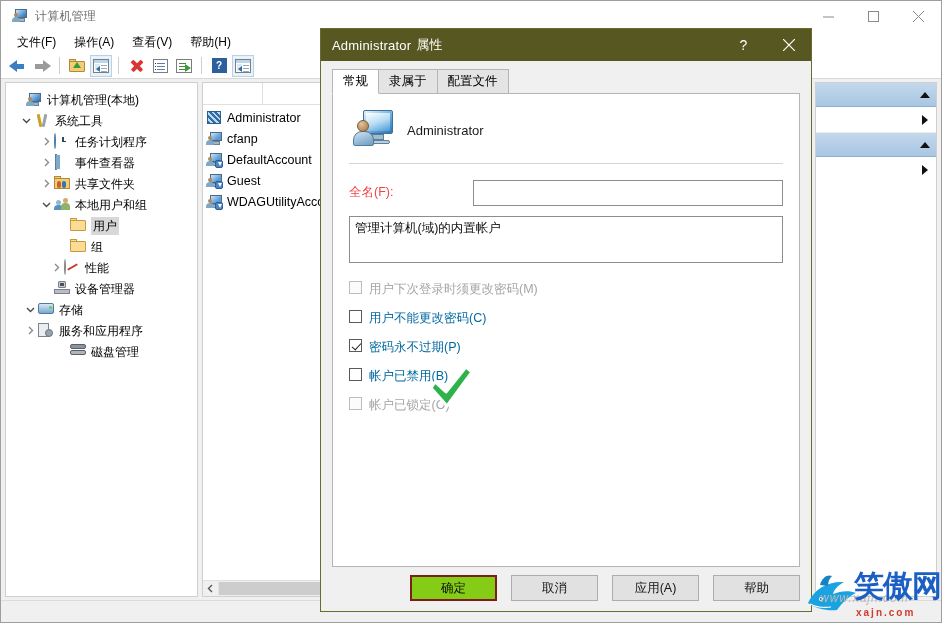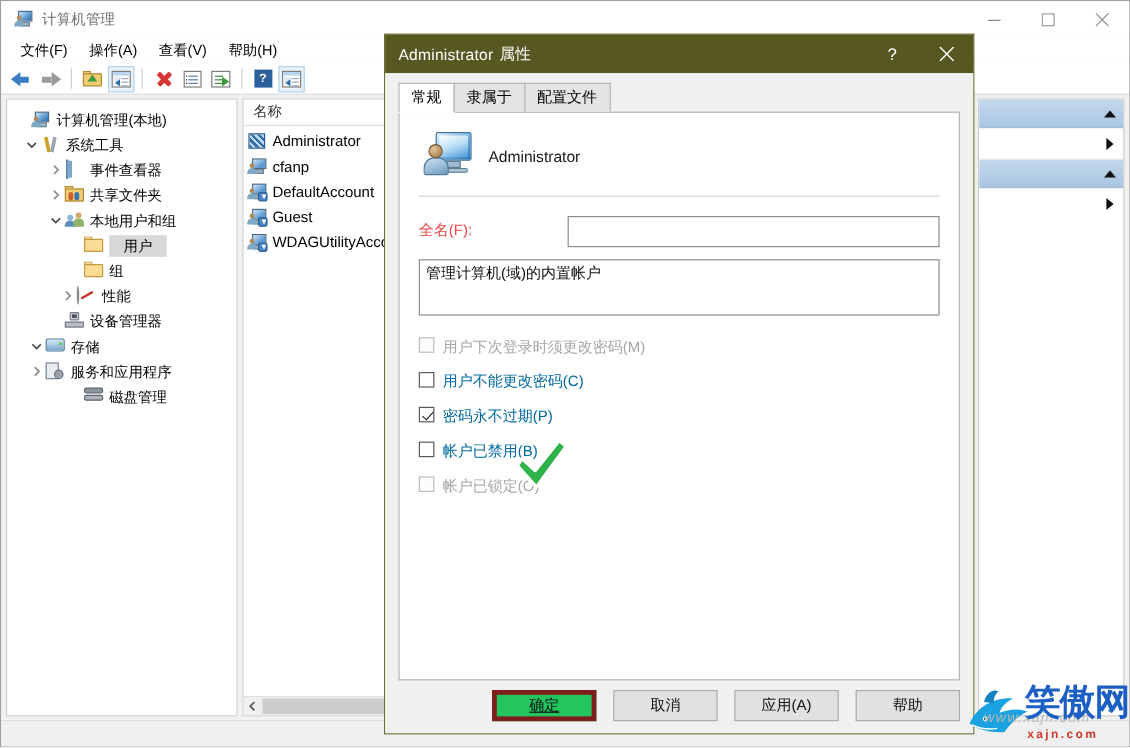--- a/index.html
+++ b/index.html
@@ -154,21 +154,21 @@
   .tree-pane { width: 193px; flex: 0 0 193px; margin: 3px 0 3px 4px; }
   .list-pane { flex: 1 1 auto; margin: 3px 0 3px 4px; }
   .actions-pane { width: 122px; flex: 0 0 122px; margin: 3px 4px 3px 4px; }
 
   
   .tree { padding: 6px 0 0 0; font-size: 12px; color: #000; }
   .tree-row {
     display: flex; align-items: center; height: 21px; padding-left: 4px;
     white-space: nowrap;
   }
-  .tree-row.selected .tree-label { background: #d8d8d8; padding: 1px 12px; }
+  .tree-row.selected .tree-label { background: #d8d8d8; padding: 1px 2px; }
   .twisty { width: 16px; height: 16px; display: flex; align-items:center; justify-content:center;
      color: #707070; font-size: 10px; flex: 0 0 16px; }
   .twisty svg { display:block; }
   .t-ico { width: 16px; height: 16px; margin-right: 5px; flex: 0 0 16px; position: relative; }
   .tree-label { line-height: 16px; }
 
   
   .ic-wrench { width:16px;height:16px;position:relative; }
   .ic-wrench .w1{position:absolute;left:4px;top:1px;width:3px;height:13px;background:#c9a227;transform:rotate(-12deg);border-radius:1px;}
   .ic-wrench .w2{position:absolute;left:9px;top:1px;width:3px;height:13px;background:#9aa3ab;transform:rotate(12deg);border-radius:1px;}
@@ -351,21 +351,21 @@
 
   .dlg-buttons {
     position: absolute; left: 11px; right: 11px; bottom: 10px;
     display: flex; justify-content: flex-end; gap: 14px;
   }
   .dbtn {
     width: 87px; height: 26px; background: #e1e1e1; border: 1px solid #adadad;
     font-size: 12.5px; color: #111; display: flex; align-items:center; justify-content:center;
     font-family: inherit;
   }
-  .dbtn.default { border: 4px solid #7f1d1d; background:#22c55e;text-decoration:underline; }
+  .dbtn.default { border: 2px solid #7f1d1d; background:#84cc16; }
 
   
   .watermark { position: absolute; right: 2px; bottom: 2px; width: 138px; height: 64px; }
   .wm-shark { position:absolute; left:2px; top:16px; width:54px; height:40px; }
   .wm-text { position:absolute; left:52px; top:14px; font-size: 30px; font-weight: bold;
      color:#1c5fc4; font-family:"DejaVu Sans", sans-serif; letter-spacing:-1px; line-height:1; white-space:nowrap;}
   .wm-sub { position:absolute; left:54px; bottom:3px; font-size:10px; color:#d03a2a; letter-spacing:2px; font-weight:bold;}
   .wm-ghost { position:absolute; left:18px; bottom:16px; font-size:12px; color:#b9b9b9; font-style:italic; letter-spacing:1px;}
 </style>
 </head>
@@ -492,20 +492,29 @@
           <div class="tree-row" style="padding-left:12px">
             <span class="twisty">
               <svg width="9" height="9" viewBox="0 0 9 9">
                   <polyline points="1,3 4.5,6.5 8,3" fill="none" stroke="#4a4a4a" stroke-width="1.4"></polyline>
                 </svg>
             </span>
             <span class="t-ico"><span class="ic-wrench"><span class="w1"></span><span class="w2"></span></span></span>
             <span class="tree-label">系统工具</span>
           </div>
 
+          <div class="tree-row" style="padding-left:32px">
+            <span class="twisty">
+              <svg width="9" height="9" viewBox="0 0 9 9">
+                  <polyline points="3,1 6.5,4.5 3,8" fill="none" stroke="#8a8a8a" stroke-width="1.4"></polyline>
+                </svg>
+            </span>
+            <span class="t-ico"><span class="ic-clock"></span></span>
+            <span class="tree-label">任务计划程序</span>
+          </div>
 
           <div class="tree-row" style="padding-left:32px">
             <span class="twisty">
               <svg width="9" height="9" viewBox="0 0 9 9">
                   <polyline points="3,1 6.5,4.5 3,8" fill="none" stroke="#8a8a8a" stroke-width="1.4"></polyline>
                 </svg>
             </span>
             <span class="t-ico"><span class="ic-event"><span class="bar"></span><span class="l"></span></span></span>
             <span class="tree-label">事件查看器</span>
           </div>
@@ -590,21 +599,20 @@
             <span class="twisty"></span>
             <span class="t-ico"><span class="ic-disk"><span class="d1"></span><span class="d2"></span></span></span>
             <span class="tree-label">磁盘管理</span>
           </div>
 
         </div>
       </div>
 
       <div class="pane list-pane">
         <div class="list-header">
-          <div class="list-col">名称</div>
           <div class="list-col col-rest"></div>
         </div>
         <div class="list-body">
           <div class="list-row">
             <span class="u-ico"><span class="ic-admin"><span class="sq"></span></span></span>
             <span>Administrator</span>
           </div>
           <div class="list-row">
             <span class="u-ico"><span class="ic-user"><span class="screen"></span><span class="base"></span><span class="head"></span><span class="body"></span></span></span>
             <span>cfanp</span>

